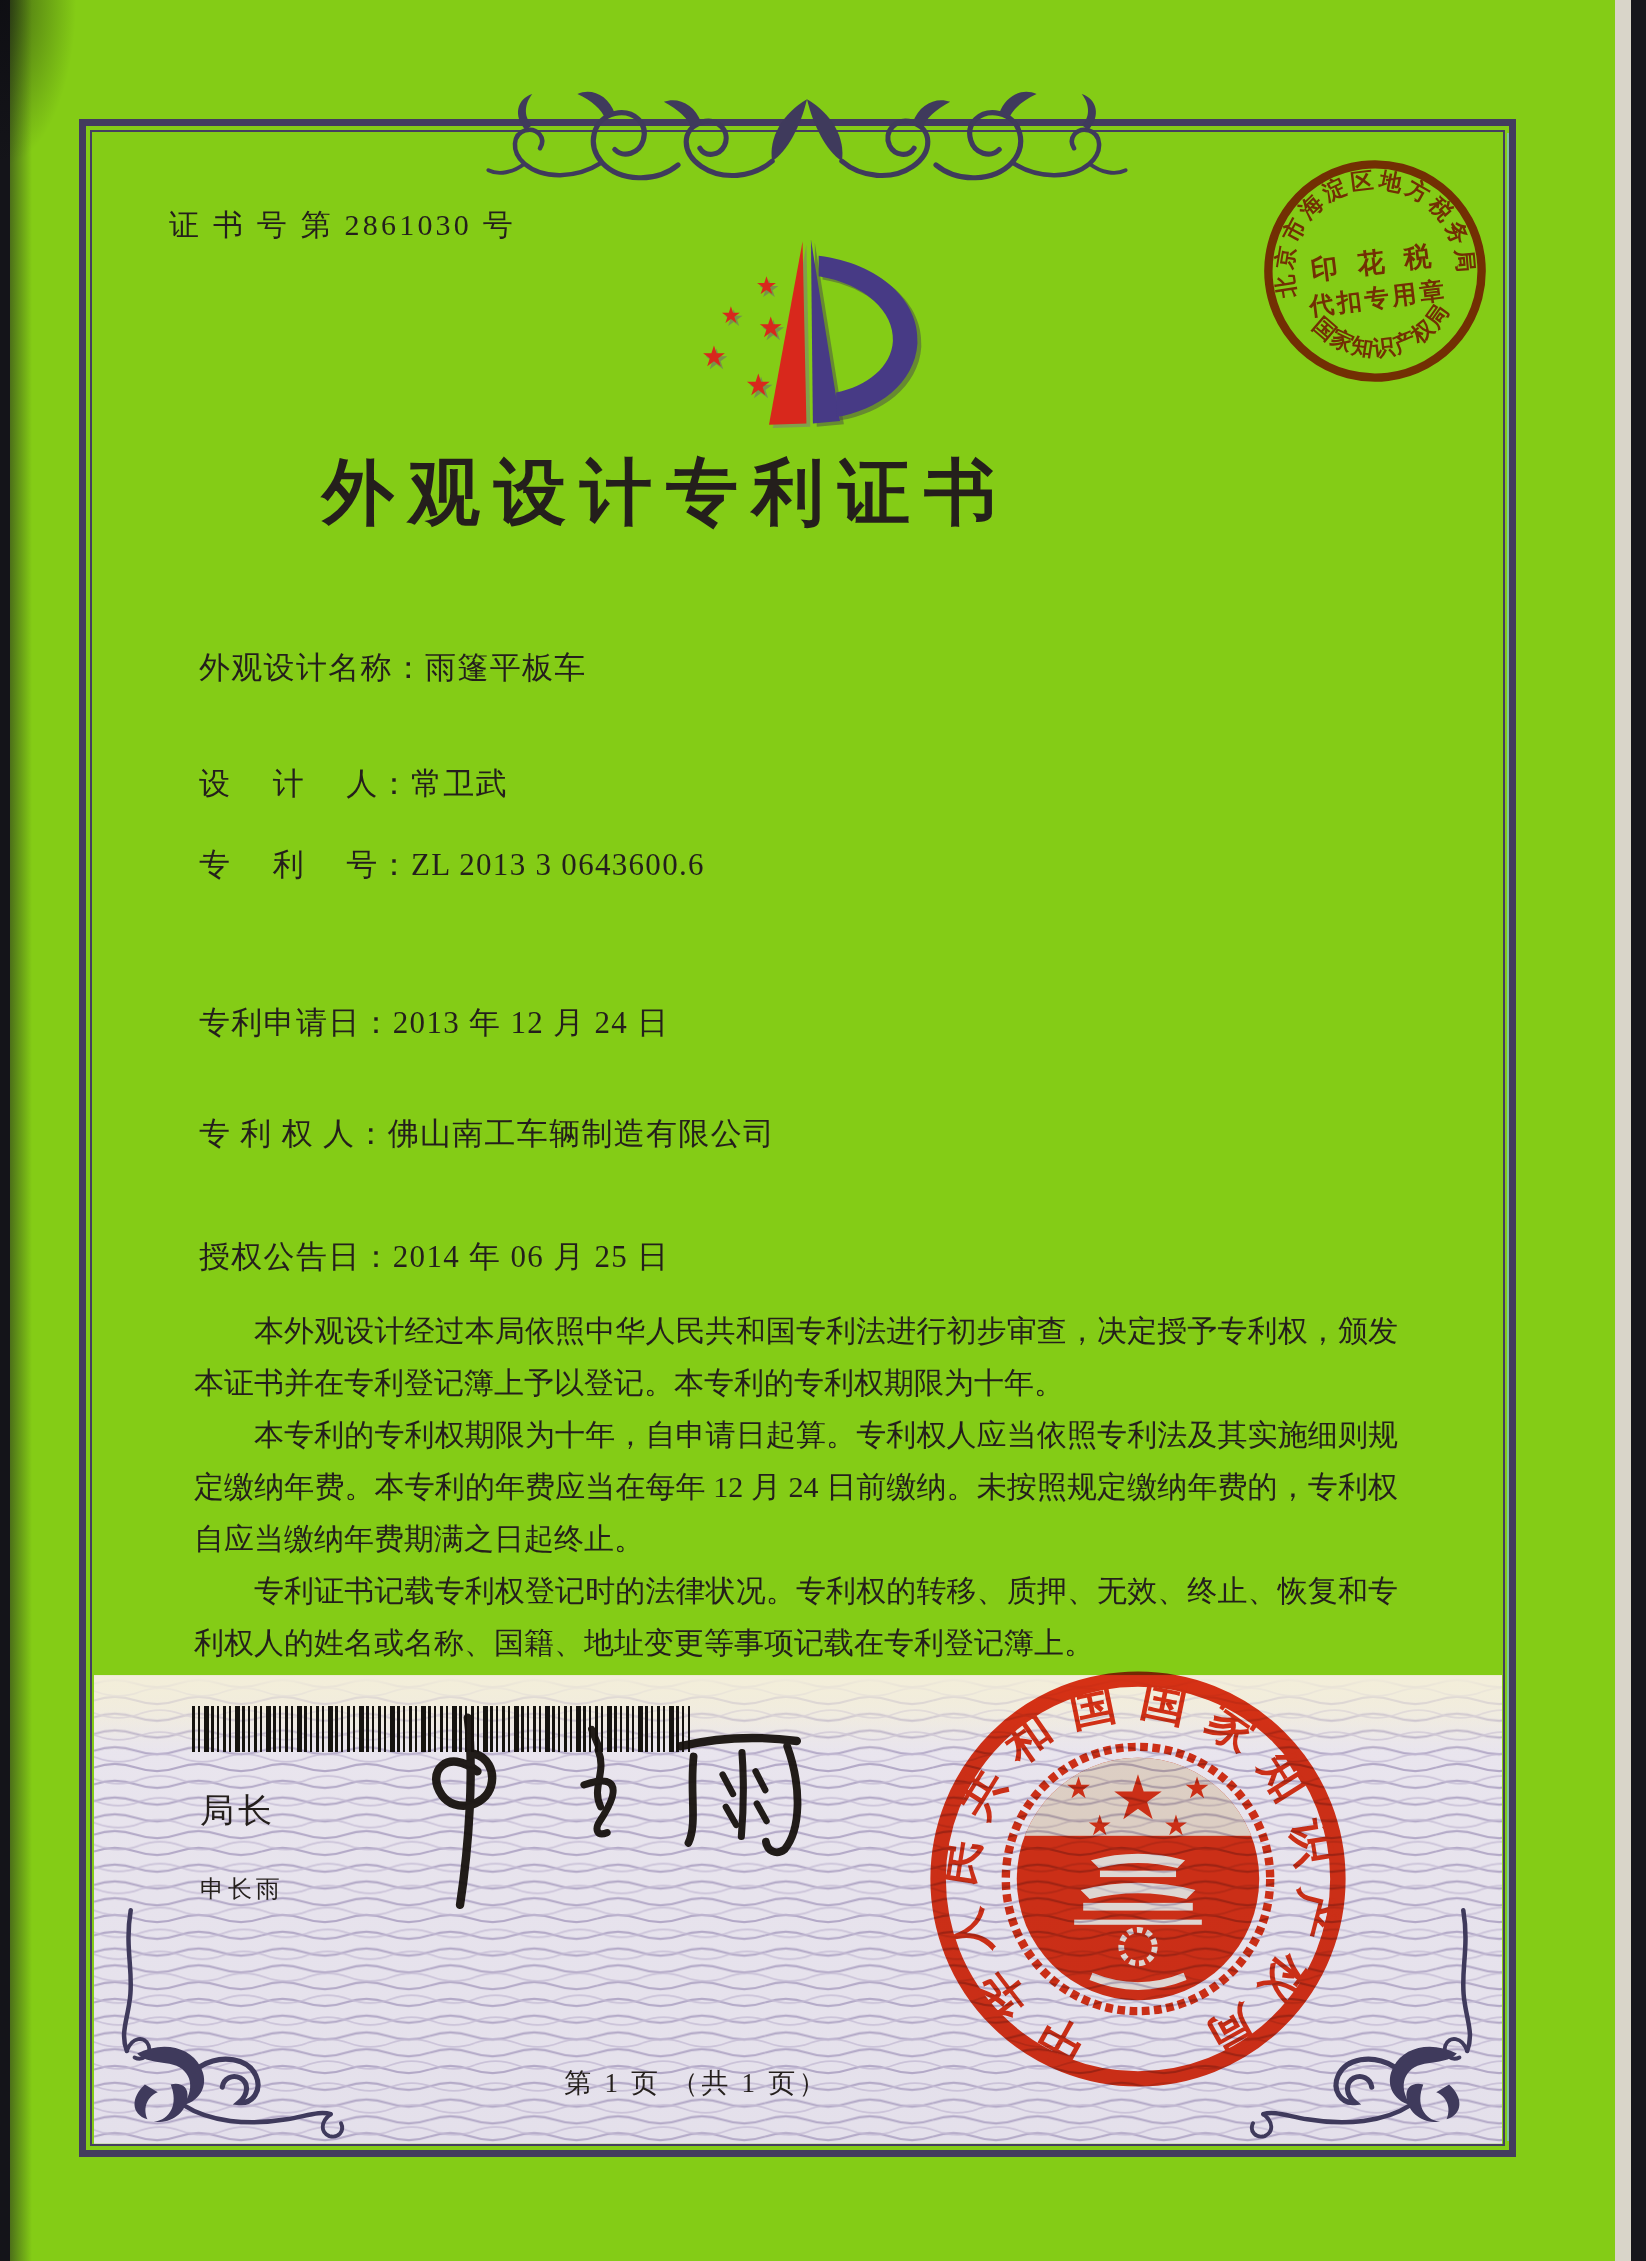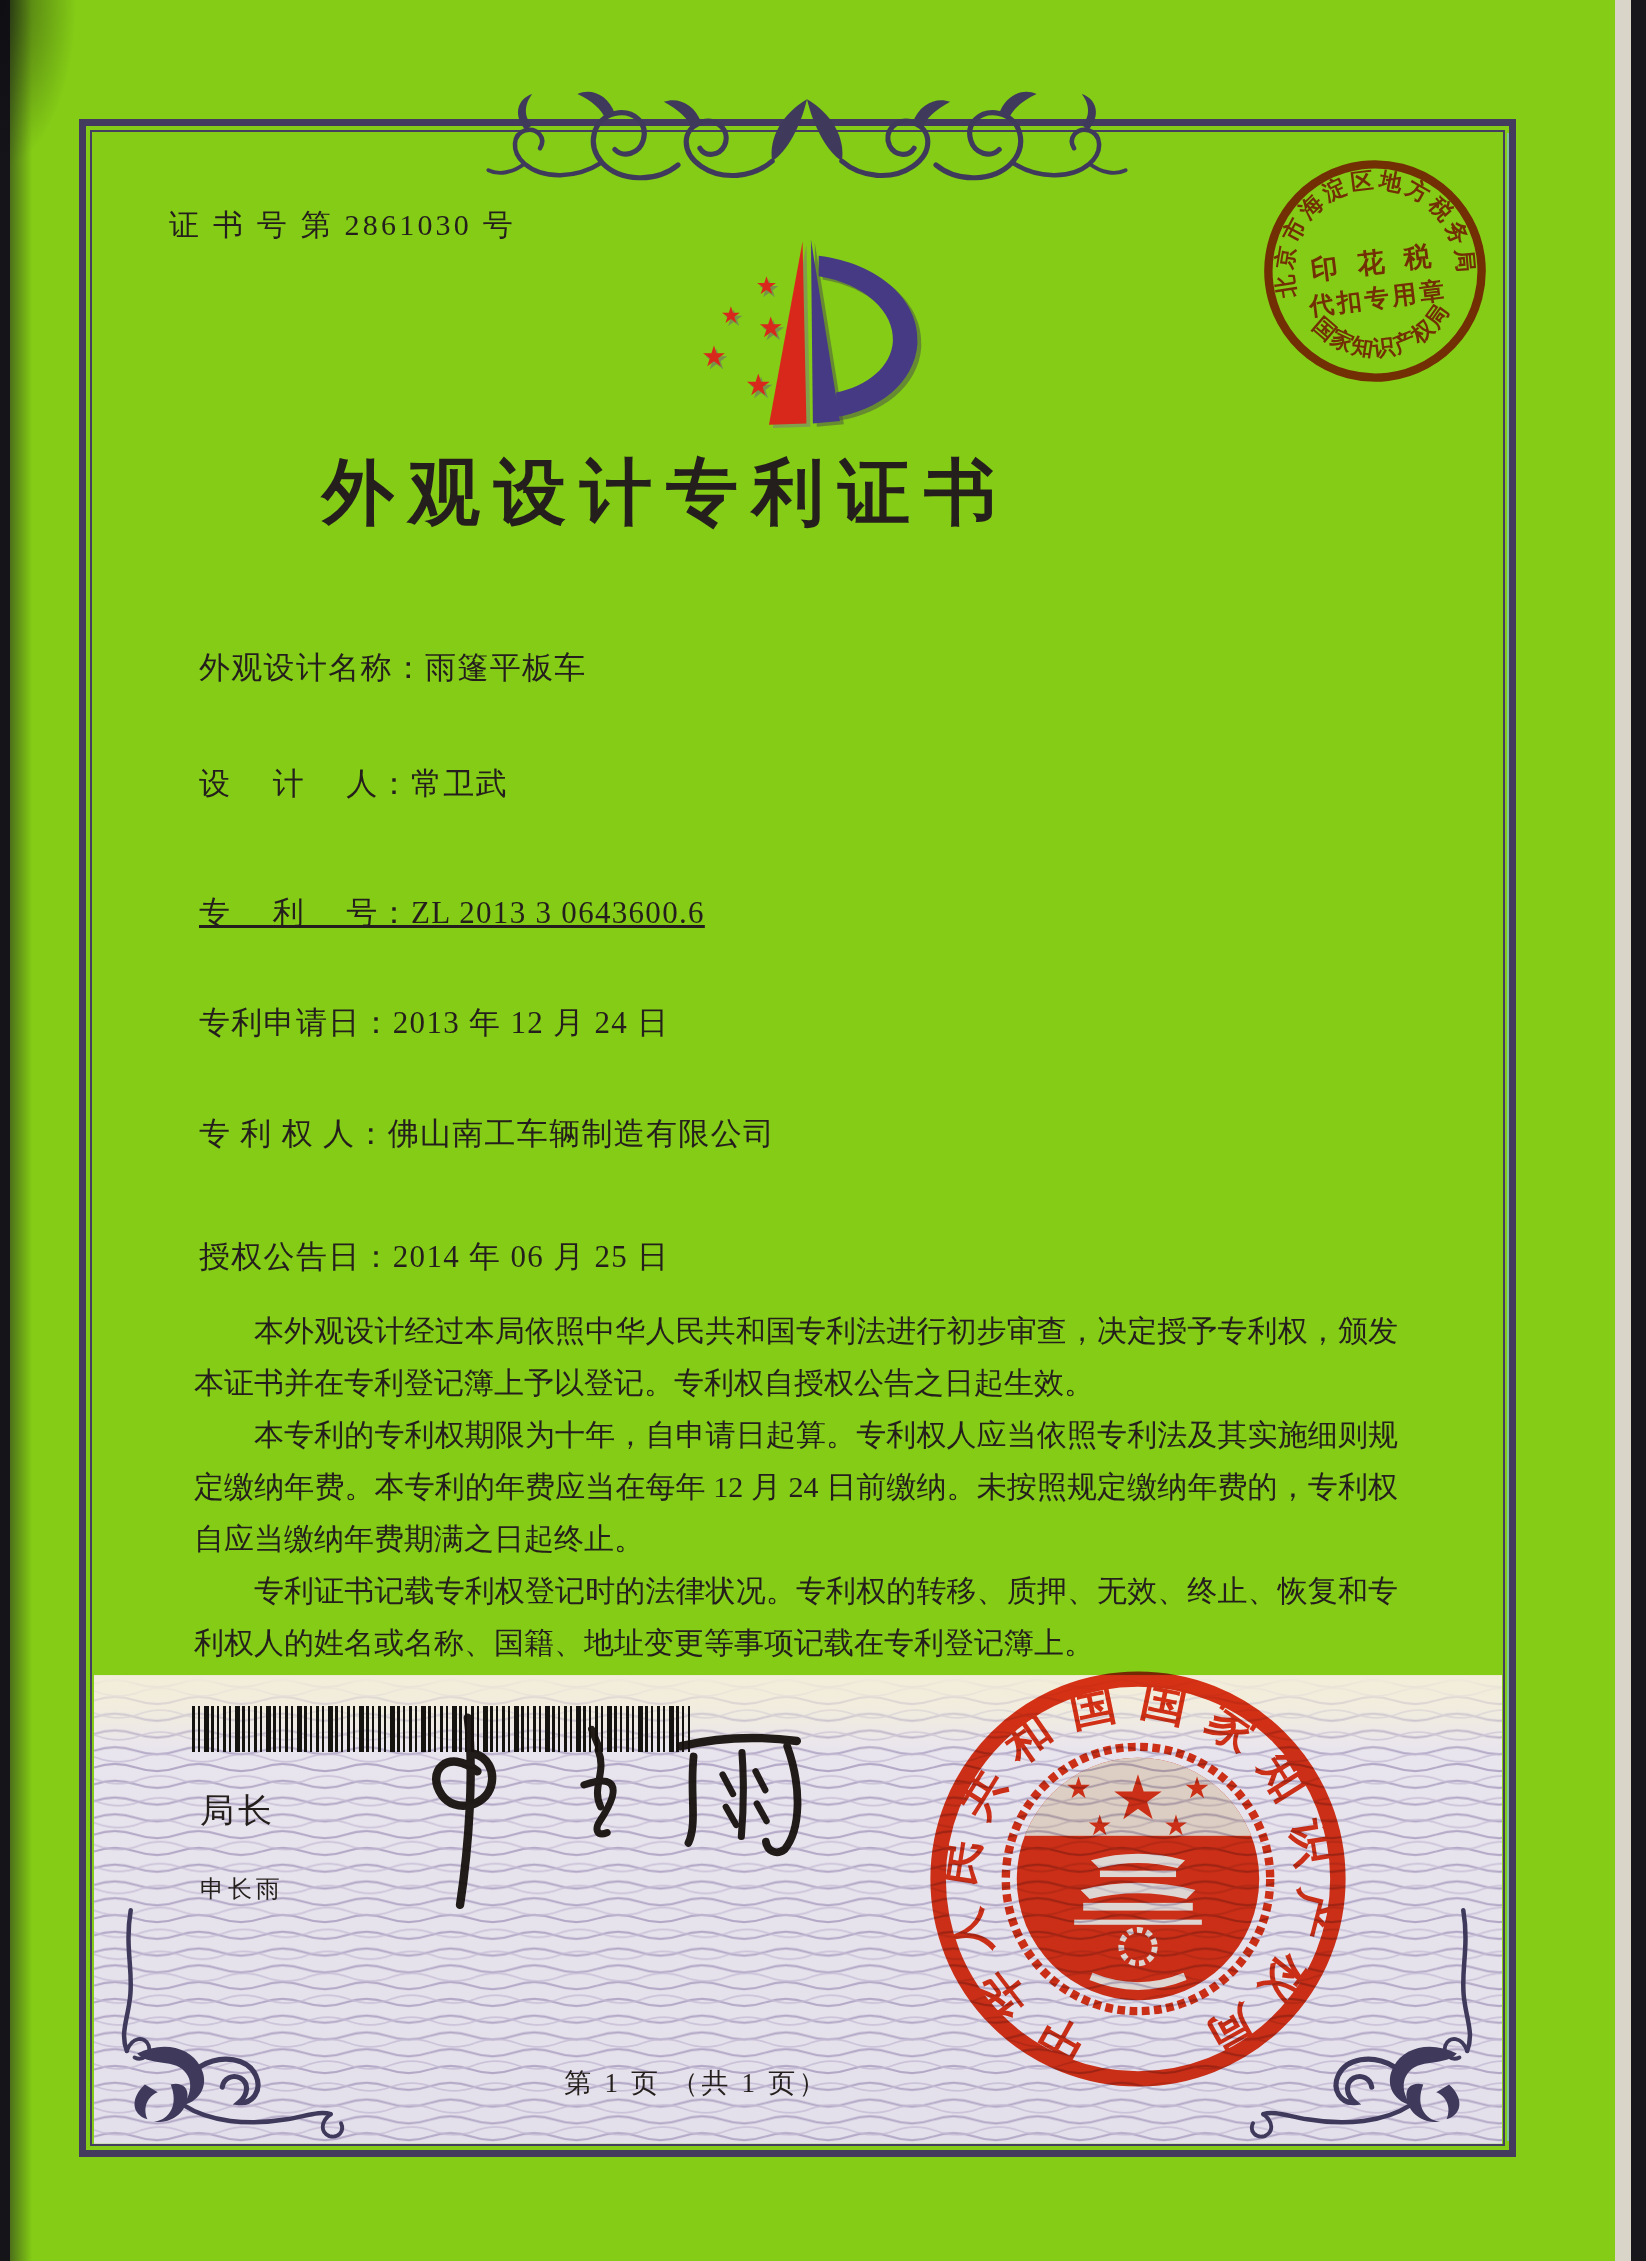--- a/index.html
+++ b/index.html
@@ -24,21 +24,21 @@
     border:7px solid #433c5e;box-sizing:border-box;}
   .frame-inner{left:90px;top:130px;width:1415px;height:2016px;
     border:2.6px solid #453e60;box-sizing:border-box;}
   .fringe-cyan{left:1507px;top:133px;width:1.9px;height:2008px;background:#7fc3cf;opacity:.75;}
   
   .cert-no{left:169px;top:205px;font-size:30px;letter-spacing:3.2px;}
   .doc-title{left:79px;top:445px;width:1174px;text-align:center;
     font-size:72px;font-weight:800;letter-spacing:14px;}
   
   .field{left:199px;font-size:31px;letter-spacing:1.3px;white-space:nowrap;}
-  .f0{top:647px;} .f1{top:763px;} .f2{top:892px;text-decoration:underline;}
+  .f0{top:647px;} .f1{top:763px;} .f2{top:844px;}
   .f3{top:1002px;} .f4{top:1113px;} .f5{top:1236px;}
   
   .body-text{left:194px;top:1305px;width:1204px;font-size:30px;line-height:52px;
     text-align:justify;text-justify:inter-character;}
   .body-text p{margin:0;text-indent:2em;}
   
   .waves{left:94px;top:1675px;width:1408px;height:469px;}
   
   .barcode{left:192px;top:1706px;width:498px;height:46px;
     background:repeating-linear-gradient(90deg,
@@ -174,21 +174,21 @@
   <div class="abs doc-title">外观设计专利证书</div>
 
   <div class="abs field f0">外观设计名称：雨篷平板车</div>
   <div class="abs field f1">设　 计　 人：常卫武</div>
   <div class="abs field f2">专　 利　 号：ZL 2013 3 0643600.6</div>
   <div class="abs field f3">专利申请日：2013 年 12 月 24 日</div>
   <div class="abs field f4">专 利 权 人：佛山南工车辆制造有限公司</div>
   <div class="abs field f5">授权公告日：2014 年 06 月 25 日</div>
 
   <div class="abs body-text">
-    <p>本外观设计经过本局依照中华人民共和国专利法进行初步审查，决定授予专利权，颁发本证书并在专利登记簿上予以登记。专利权自授权公告之日起生效。</p>
+    <p>本外观设计经过本局依照中华人民共和国专利法进行初步审查，决定授予专利权，颁发本证书并在专利登记簿上予以登记。本专利的专利权期限为十年。</p>
     <p>本专利的专利权期限为十年，自申请日起算。专利权人应当依照专利法及其实施细则规定缴纳年费。本专利的年费应当在每年 12 月 24 日前缴纳。未按照规定缴纳年费的，专利权自应当缴纳年费期满之日起终止。</p>
     <p>专利证书记载专利权登记时的法律状况。专利权的转移、质押、无效、终止、恢复和专利权人的姓名或名称、国籍、地址变更等事项记载在专利登记簿上。</p>
   </div>
 
   <div class="abs barcode"></div>
 
   <div class="abs signer-title">局长</div>
   <div class="abs signer-name">申长雨</div>
 
   <svg class="abs" style="left:371px;top:1710px;" width="471" height="213" viewBox="0 0 730 330">

